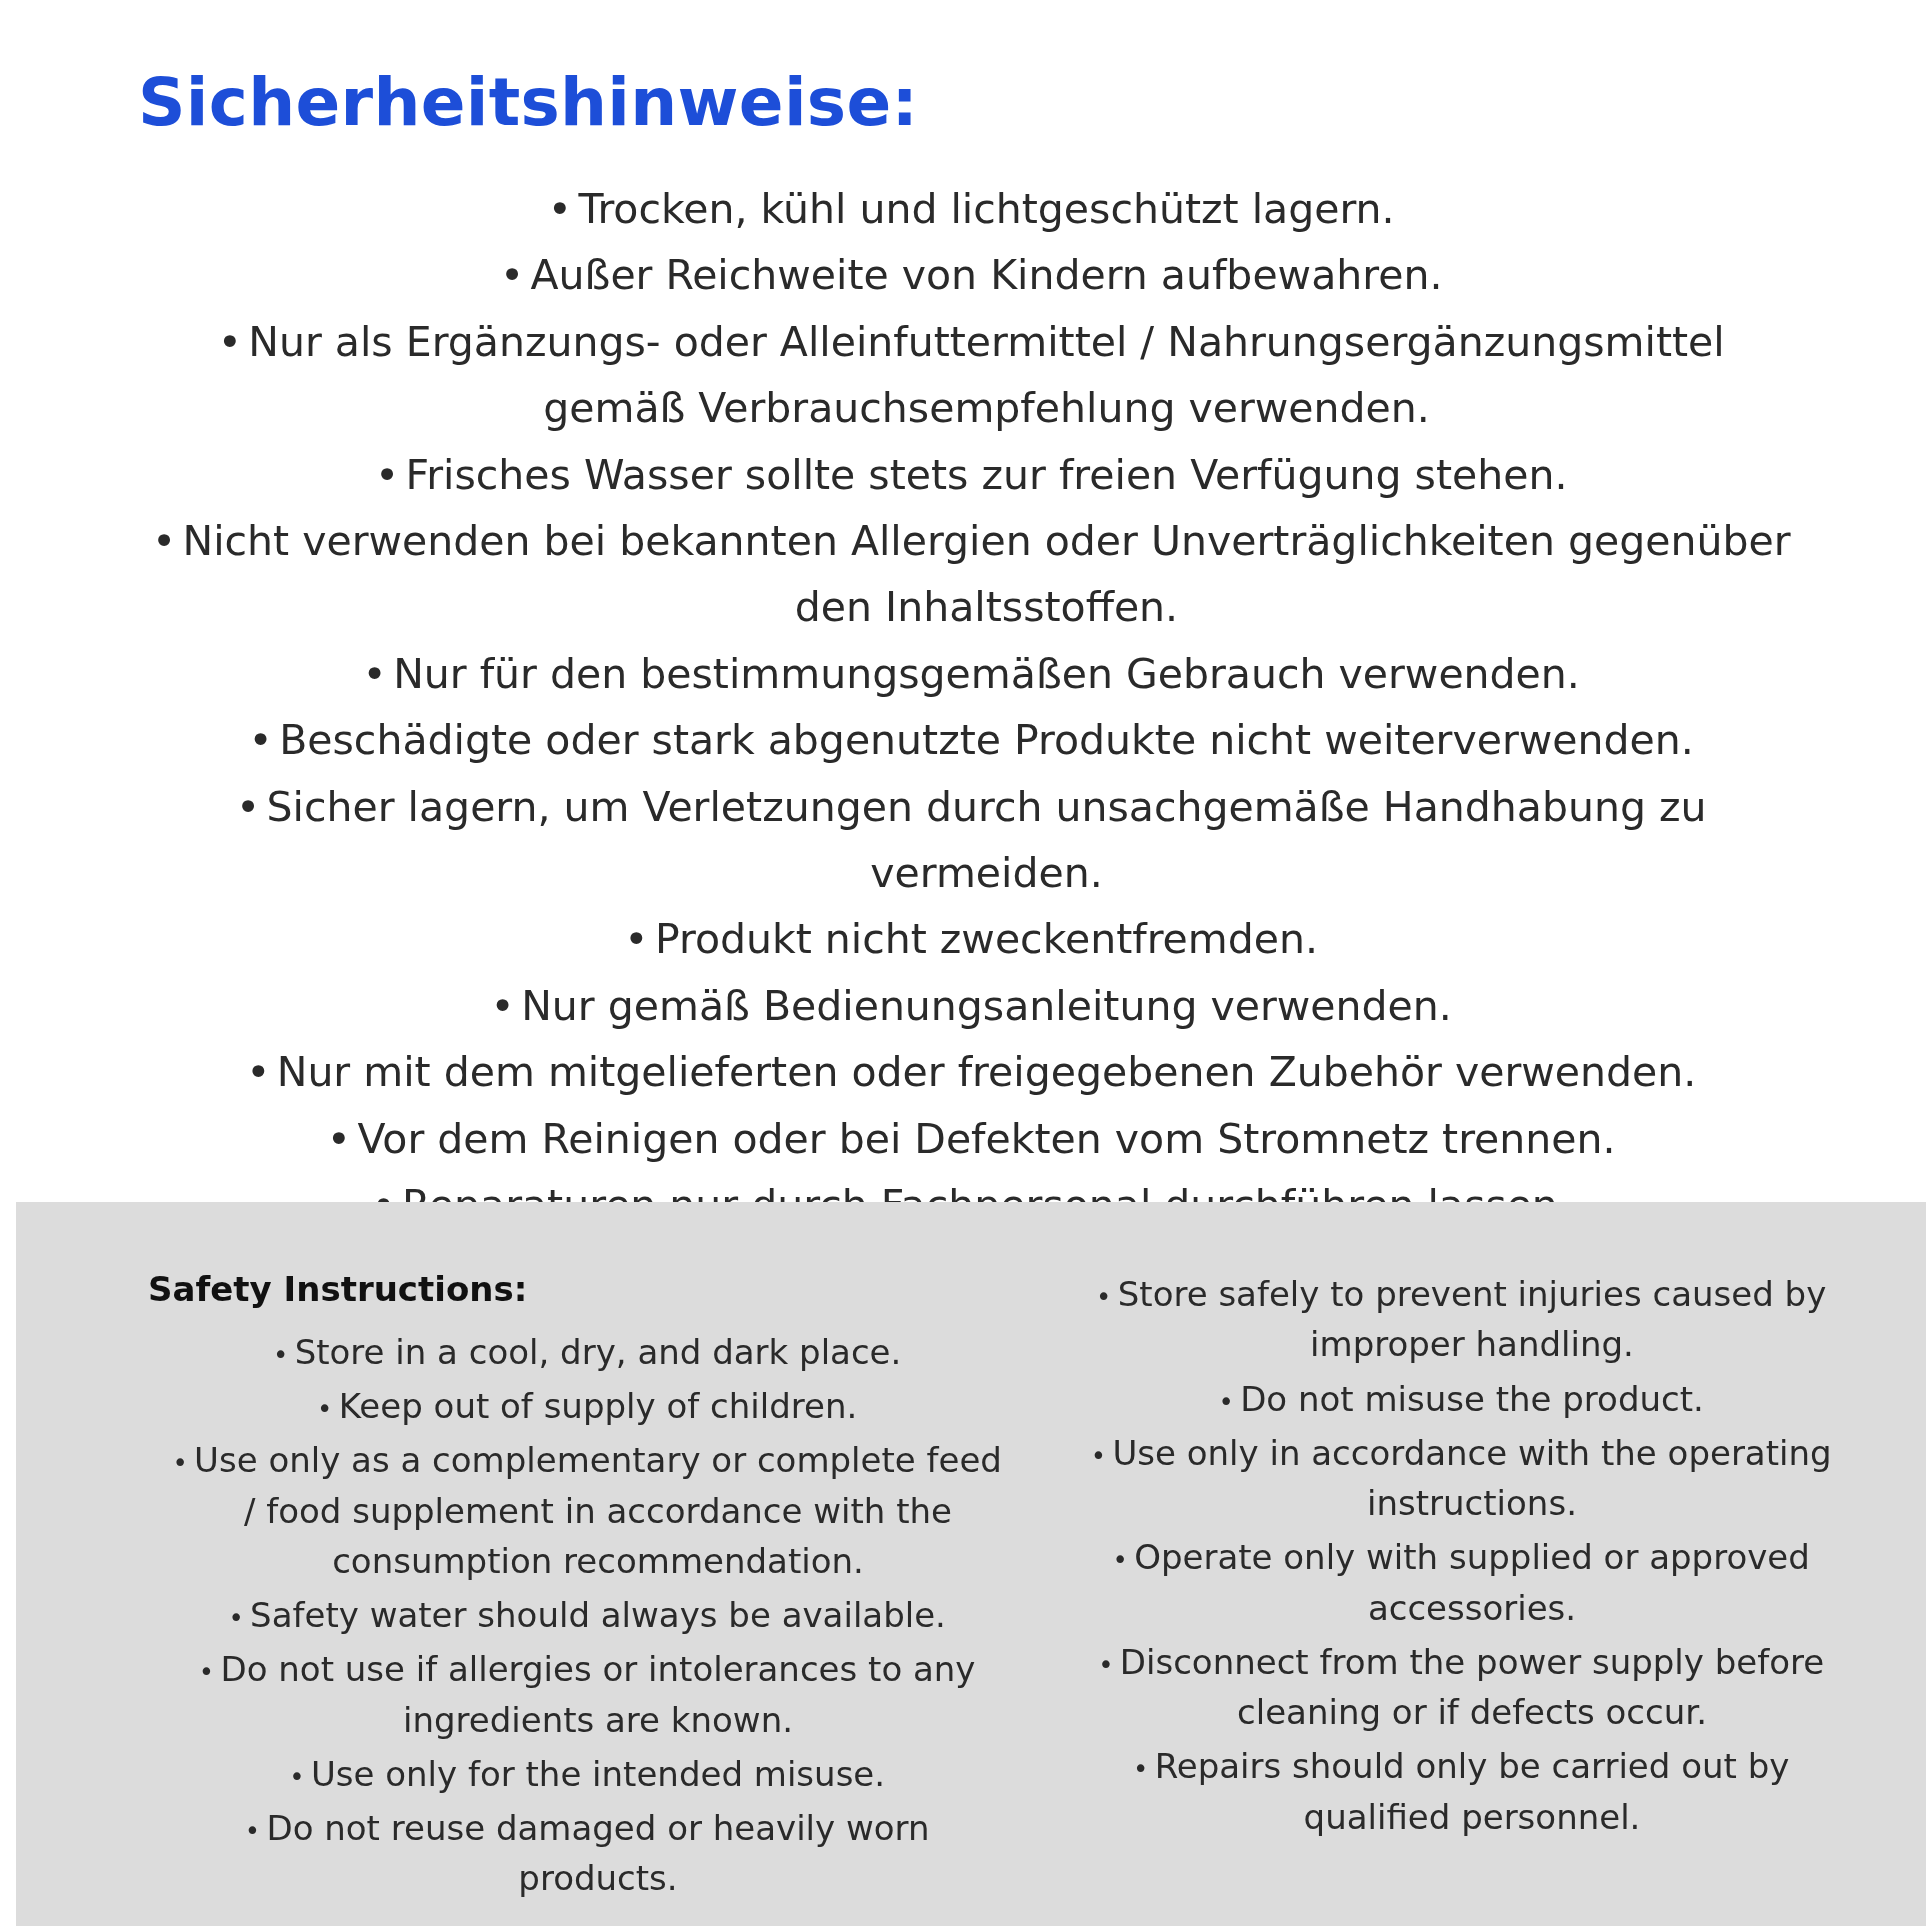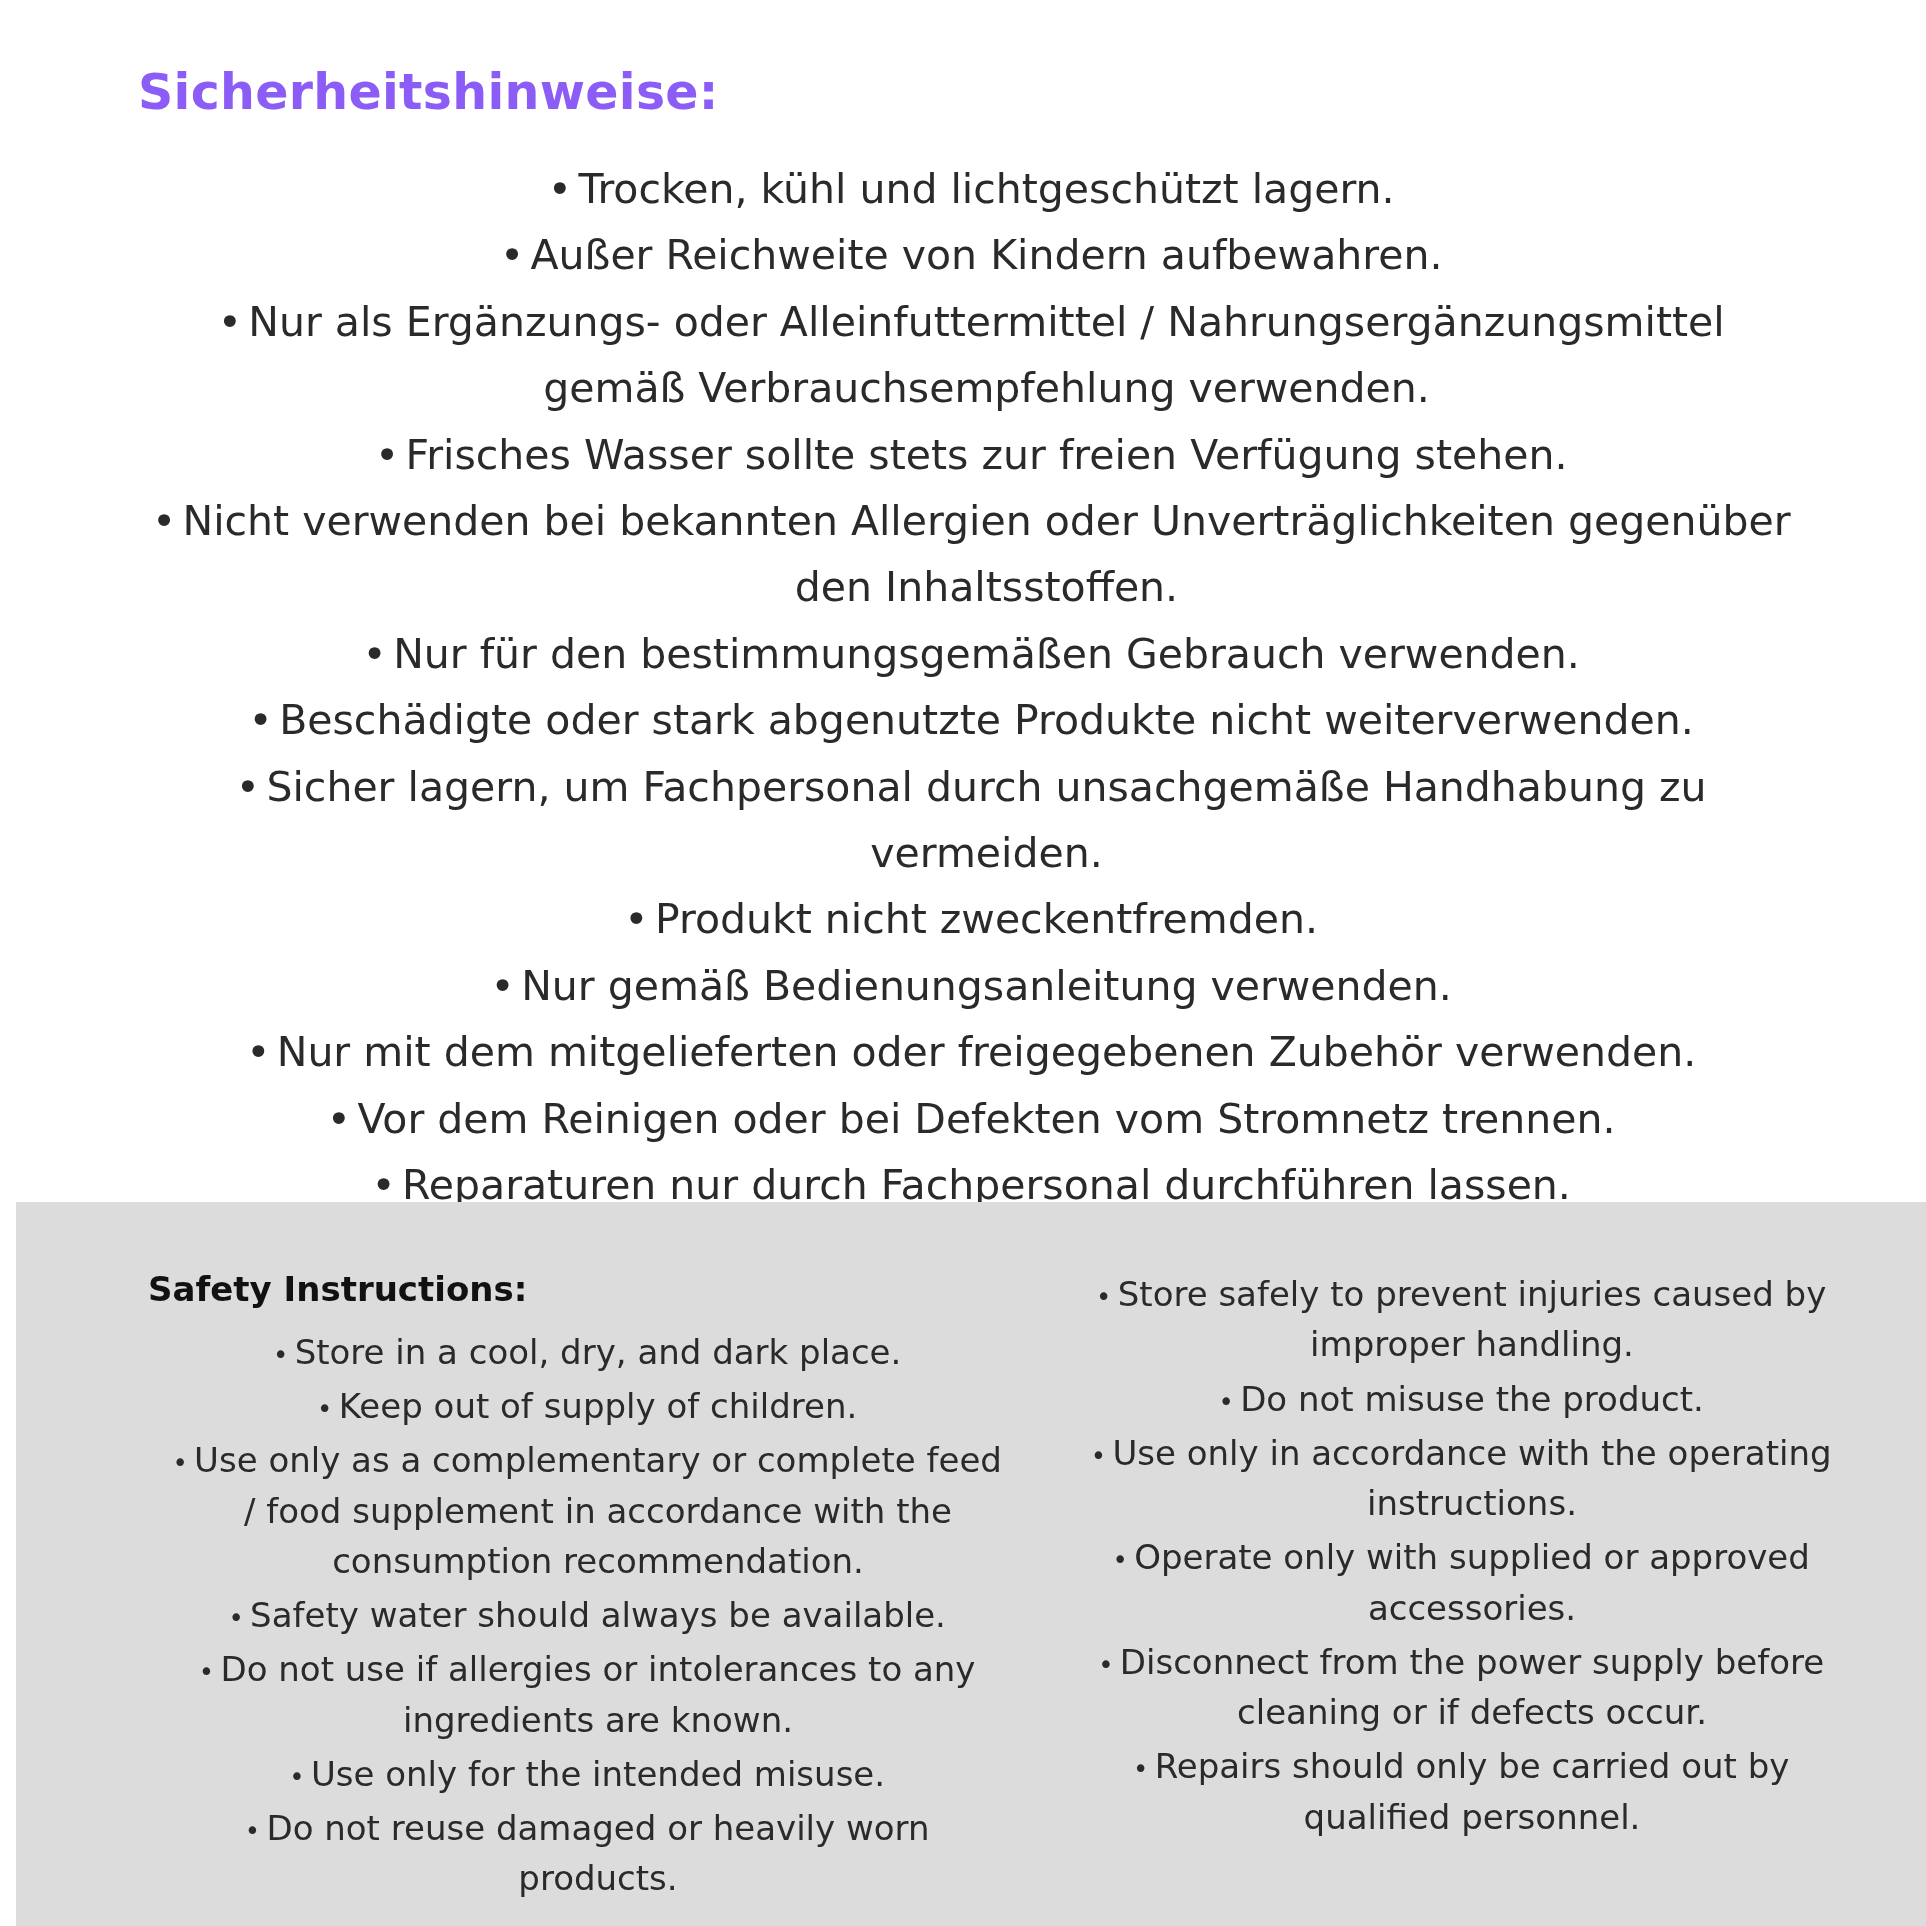--- a/index.html
+++ b/index.html
@@ -17,23 +17,23 @@
     overflow: hidden;
     box-sizing: border-box;
   }
 
   
   .german-section {
     box-sizing: border-box;
     padding: 64px 128px 0 138px;
   }
   .german-title {
-    font-size: 49px;
+    font-size: 66px;
     font-weight: 700;
-    color: #8b5cf6;
+    color: #1d4ed8;
     margin: 0 0 35px 0;
     letter-spacing: 0.3px;
   }
   ul.bullet-list {
     list-style: none;
     margin: 0;
     padding: 0;
     text-align: center;
   }
   .german-list {
@@ -123,21 +123,21 @@
         <li>Nur als Ergänzungs- oder Alleinfuttermittel / Nahrungsergänzungsmittel gemäß Verbrauchsempfehlung verwenden.</li>
 
         <li>Frisches Wasser sollte stets zur freien Verfügung stehen.</li>
 
         <li>Nicht verwenden bei bekannten Allergien oder Unverträglichkeiten gegenüber den Inhaltsstoffen.</li>
 
         <li>Nur für den bestimmungsgemäßen Gebrauch verwenden.</li>
 
         <li>Beschädigte oder stark abgenutzte Produkte nicht weiterverwenden.</li>
 
-        <li>Sicher lagern, um Fachpersonal durch unsachgemäße Handhabung zu vermeiden.</li>
+        <li>Sicher lagern, um Verletzungen durch unsachgemäße Handhabung zu vermeiden.</li>
 
         <li>Produkt nicht zweckentfremden.</li>
 
         <li>Nur gemäß Bedienungsanleitung verwenden.</li>
 
         <li>Nur mit dem mitgelieferten oder freigegebenen Zubehör verwenden.</li>
 
         <li>Vor dem Reinigen oder bei Defekten vom Stromnetz trennen.</li>
 
         <li>Reparaturen nur durch Fachpersonal durchführen lassen.</li>

